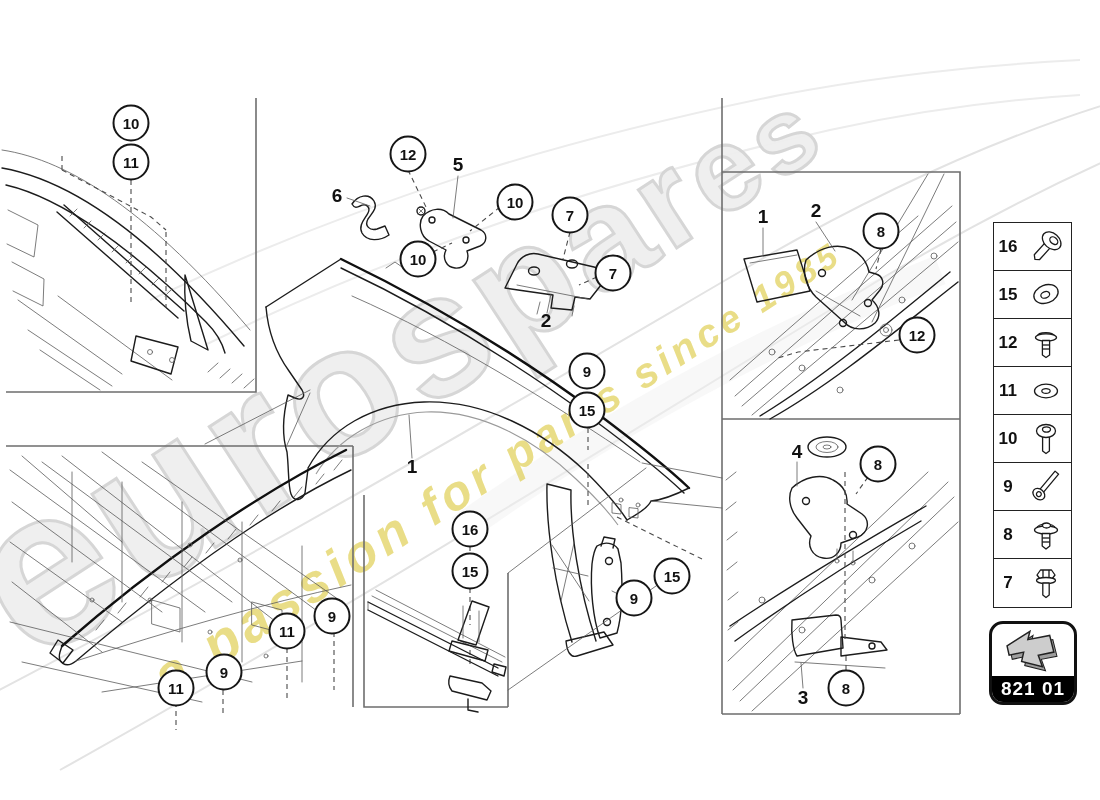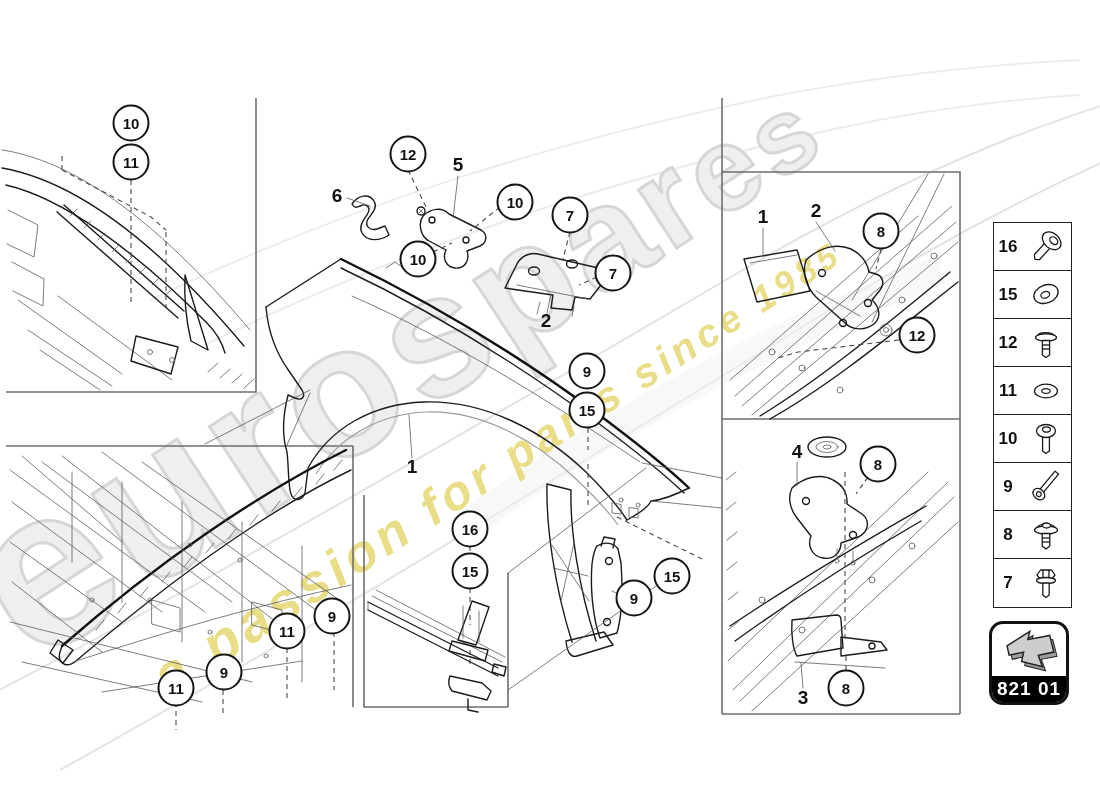--- a/index.html
+++ b/index.html
@@ -30,21 +30,21 @@
   
   .legend{position:absolute;left:993px;top:222px;width:77px;border:1.6px solid #222;
           background:#fff;z-index:40;}
   .legend-row{height:48px;box-sizing:border-box;border-bottom:1.6px solid #222;
               display:flex;align-items:center;}
   .legend-row:last-child{border-bottom:none;}
   .legend-num{width:28px;text-align:center;font-weight:bold;font-size:17px;color:#111;}
   .legend-icon{flex:1;display:flex;align-items:center;justify-content:center;}
   .i{fill:#fff;stroke:#1a1a1a;stroke-width:1.3;stroke-linejoin:round;}
   
-  .badge{position:absolute;left:989px;top:621px;width:80px;height:84px;border:3.5px solid #111;
+  .badge{position:absolute;left:989px;top:621px;width:88px;height:84px;border:3.5px solid #111;
          border-radius:14px;background:#fff;box-sizing:border-box;overflow:hidden;z-index:40;}
   .badge-bar{position:absolute;bottom:0;left:0;right:0;height:26px;background:#000;color:#fff;
              font-weight:bold;font-size:19px;display:flex;align-items:center;justify-content:center;
              letter-spacing:1px;}
 </style>
 </head>
 <body>
 
 <div class="stage">
 

